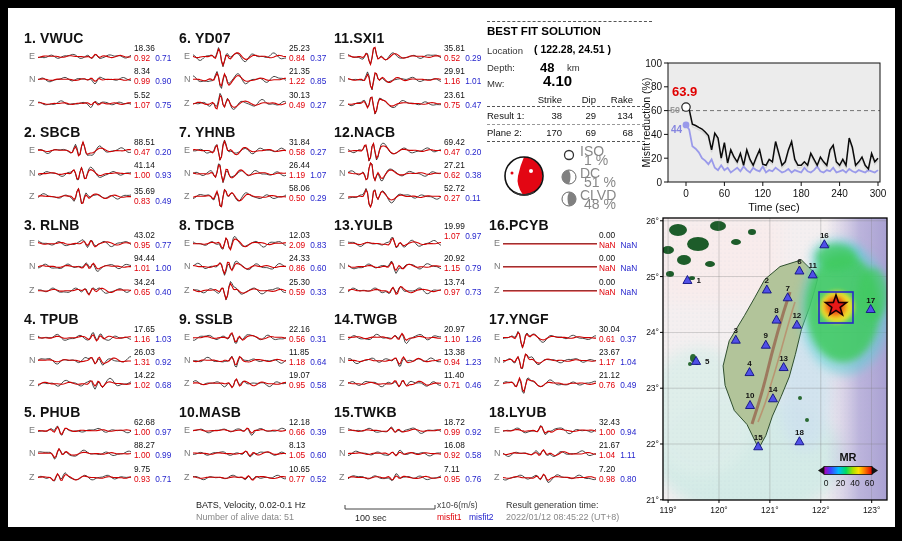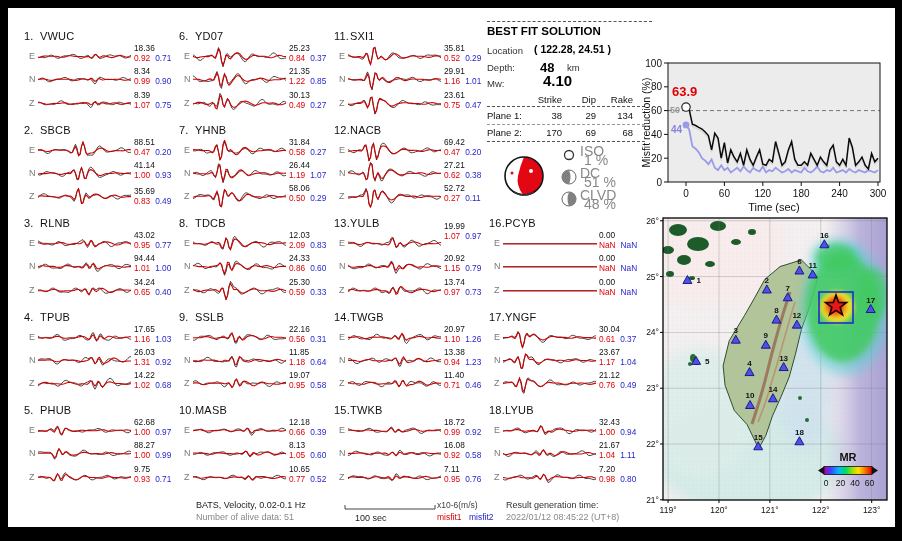--- a/index.html
+++ b/index.html
@@ -1,20 +1,20 @@
 <!DOCTYPE html>
 <html><head>
 <meta charset="utf-8">
 <style>
   html,body{margin:0;padding:0;}
   body{width:902px;height:541px;position:relative;background:#000;font-family:"Liberation Sans","DejaVu Sans",sans-serif;overflow:hidden;}
   #paper{position:absolute;left:8px;top:8px;width:887px;height:519px;background:#fff;}
   .abs{position:absolute;}
   .station{position:absolute;width:152px;height:93px;}
-  .st-title{position:absolute;left:2px;top:0;font-size:11px;font-weight:normal;color:#111;letter-spacing:.2px;}
+  .st-title{position:absolute;left:2px;top:0;font-size:14px;font-weight:bold;color:#111;letter-spacing:.2px;}
   .st-num{display:inline-block;min-width:16px;}
   .comp{position:absolute;left:7px;font-size:9px;color:#7a7a7a;}
   .vals{position:absolute;left:112px;width:44px;line-height:10px;}
   .amp{font-size:8.3px;color:#111;white-space:nowrap;}
   .mis{font-size:8.3px;white-space:nowrap;}
   .m1{color:#e00008;}
   .m2{color:#2525cd;margin-left:5px;}
   .dash{border-top:1px dashed #555;height:0;}
   .sol-label{font-size:9.5px;color:#333;}
   .sol-bold{font-weight:bold;color:#000;}
@@ -54,21 +54,21 @@
       <div class="vals" style="top: 36.4px;">
         <div class="amp">8.34</div>
         <div class="mis"><span class="m1">0.99</span><span class="m2">0.90</span></div>
       </div>
       <span class="comp" style="top: 67.8px;">Z</span>
       <svg width="94" height="23" style="position: absolute; left: 16px; top: 61.8px;">
         <polyline points="0.0,10.2 1.5,10.2 3.0,10.8 4.5,11.7 6.0,12.5 7.5,12.8 9.0,12.7 10.5,12.4 12.0,12.2 13.5,12.2 15.0,12.4 16.5,12.3 18.0,11.7 19.5,10.7 21.0,9.6 22.5,8.9 24.0,8.9 25.5,9.7 27.0,10.8 28.5,11.9 30.0,12.4 31.5,12.4 33.0,12.1 34.5,11.7 36.0,11.7 37.5,11.8 39.0,12.0 40.5,11.8 42.0,11.3 43.5,10.7 45.0,10.4 46.5,10.5 48.0,11.1 49.5,12.2 51.0,14.1 52.5,15.5 54.0,14.6 55.5,11.5 57.0,9.4 58.5,10.1 60.0,11.5 61.5,11.5 63.0,10.6 64.5,10.1 66.0,10.1 67.5,10.3 69.0,10.6 70.5,11.3 72.0,12.1 73.5,12.7 75.0,12.7 76.5,12.2 78.0,11.3 79.5,10.5 81.0,10.1 82.5,10.4 84.0,10.9 85.5,11.5 87.0,11.7 88.5,11.6 90.0,11.5 91.5,11.7 93.0,12.3" fill="none" stroke="#1a1a1a" stroke-width="0.8"></polyline>
         <polyline points="0.0,10.8 1.5,10.7 3.0,10.8 4.5,11.2 6.0,11.6 7.5,12.0 9.0,12.2 10.5,12.2 12.0,12.0 13.5,11.7 15.0,11.5 16.5,11.4 18.0,11.5 19.5,11.5 21.0,11.4 22.5,11.2 24.0,11.0 25.5,10.8 27.0,10.9 28.5,11.1 30.0,11.6 31.5,12.0 33.0,12.3 34.5,12.4 36.0,12.1 37.5,11.8 39.0,11.4 40.5,11.2 42.0,11.1 43.5,11.2 45.0,11.4 46.5,11.3 48.0,10.9 49.5,10.7 51.0,11.5 52.5,12.7 54.0,12.5 55.5,10.8 57.0,10.0 58.5,11.4 60.0,12.8 61.5,12.5 63.0,11.3 64.5,10.8 66.0,11.2 67.5,11.6 69.0,11.9 70.5,11.9 72.0,11.7 73.5,11.3 75.0,11.0 76.5,10.8 78.0,11.0 79.5,11.4 81.0,11.9 82.5,12.2 84.0,12.4 85.5,12.2 87.0,11.7 88.5,11.2 90.0,10.9 91.5,10.8 93.0,10.9" fill="none" stroke="#d00000" stroke-width="1.1"></polyline>
       </svg>
       <div class="vals" style="top: 59.8px;">
-        <div class="amp">8.39</div>
+        <div class="amp">5.52</div>
         <div class="mis"><span class="m1">1.07</span><span class="m2">0.75</span></div>
       </div>
     </div>
     <div class="station" style="left: 22px; top: 123.5px;">
       <div class="st-title"><span class="st-num">2.</span><span>SBCB</span></div>
       <span class="comp" style="top: 21px;">E</span>
       <svg width="94" height="23" style="position: absolute; left: 16px; top: 15px;">
         <polyline points="0.0,10.8 1.5,10.6 3.0,10.6 4.5,11.2 6.0,12.3 7.5,13.6 9.0,14.4 10.5,14.4 12.0,13.6 13.5,12.3 15.0,11.2 16.5,10.5 18.0,10.5 19.5,10.7 21.0,10.9 22.5,10.8 24.0,10.6 25.5,10.4 27.0,10.7 28.5,11.3 30.0,12.3 31.5,13.4 33.0,14.2 34.5,12.8 36.0,8.4 37.5,5.3 39.0,9.0 40.5,15.9 42.0,15.5 43.5,7.6 45.0,3.2 46.5,7.8 48.0,14.2 49.5,16.4 51.0,16.0 52.5,16.1 54.0,16.3 55.5,15.4 57.0,13.0 58.5,10.2 60.0,7.9 61.5,6.9 63.0,7.5 64.5,9.2 66.0,11.1 67.5,12.6 69.0,13.1 70.5,13.0 72.0,12.5 73.5,12.1 75.0,11.9 76.5,11.8 78.0,11.4 79.5,10.6 81.0,9.7 82.5,8.9 84.0,8.8 85.5,9.6 87.0,10.9 88.5,12.3 90.0,13.3 91.5,13.5 93.0,13.2" fill="none" stroke="#1a1a1a" stroke-width="0.8"></polyline>
         <polyline points="0.0,11.1 1.5,11.0 3.0,11.1 4.5,11.4 6.0,11.8 7.5,12.2 9.0,12.5 10.5,12.4 12.0,12.1 13.5,11.6 15.0,11.2 16.5,10.9 18.0,10.8 19.5,11.0 21.0,11.2 22.5,11.3 24.0,11.3 25.5,11.3 27.0,11.3 28.5,11.3 30.0,11.7 31.5,12.6 33.0,13.7 34.5,13.2 36.0,10.0 37.5,7.7 39.0,11.1 40.5,16.7 42.0,15.4 43.5,7.3 45.0,3.0 46.5,7.4 48.0,13.5 49.5,15.4 51.0,14.6 52.5,14.0 54.0,14.0 55.5,13.5 57.0,12.4 58.5,11.1 60.0,10.0 61.5,9.3 63.0,9.1 64.5,9.4 66.0,10.1 67.5,10.9 69.0,11.7 70.5,12.3 72.0,12.6 73.5,12.5 75.0,12.2 76.5,11.8 78.0,11.6 79.5,11.6 81.0,11.7 82.5,11.8 84.0,11.9 85.5,11.7 87.0,11.4 88.5,11.0 90.0,10.6 91.5,10.5 93.0,10.8" fill="none" stroke="#d00000" stroke-width="1.1"></polyline>
       </svg>
@@ -589,21 +589,21 @@
   <span class="abs sol-label" style="left:567px;top:62px;">km</span>
 
   <span class="abs sol-label" style="left:487px;top:78px;">Mw:</span>
   <span class="abs sol-bold" style="left:543px;top:72px;font-size:15px;">4.10</span>
 
   <span class="cellR hdr" style="left:528px;top:94px;width:34px;">Strike</span>
   <span class="cellR hdr" style="left:566px;top:94px;width:30px;">Dip</span>
   <span class="cellR hdr" style="left:600px;top:94px;width:33px;">Rake</span>
   <div class="abs dash" style="left:487px;top:106px;width:158px;"></div>
 
-  <span class="cellL" style="left:487px;top:110px;">Plane 1:</span>
+  <span class="cellL" style="left:487px;top:110px;">Result 1:</span>
   <span class="cellR" style="left:528px;top:110px;width:34px;">38</span>
   <span class="cellR" style="left:566px;top:110px;width:30px;">29</span>
   <span class="cellR" style="left:600px;top:110px;width:33px;">134</span>
   <div class="abs dash" style="left:487px;top:124px;width:158px;border-top-color:#999;"></div>
 
   <span class="cellL" style="left:487px;top:127px;">Plane 2:</span>
   <span class="cellR" style="left:528px;top:127px;width:34px;">170</span>
   <span class="cellR" style="left:566px;top:127px;width:30px;">69</span>
   <span class="cellR" style="left:600px;top:127px;width:33px;">68</span>
   <div class="abs dash" style="left:487px;top:141px;width:158px;"></div>

